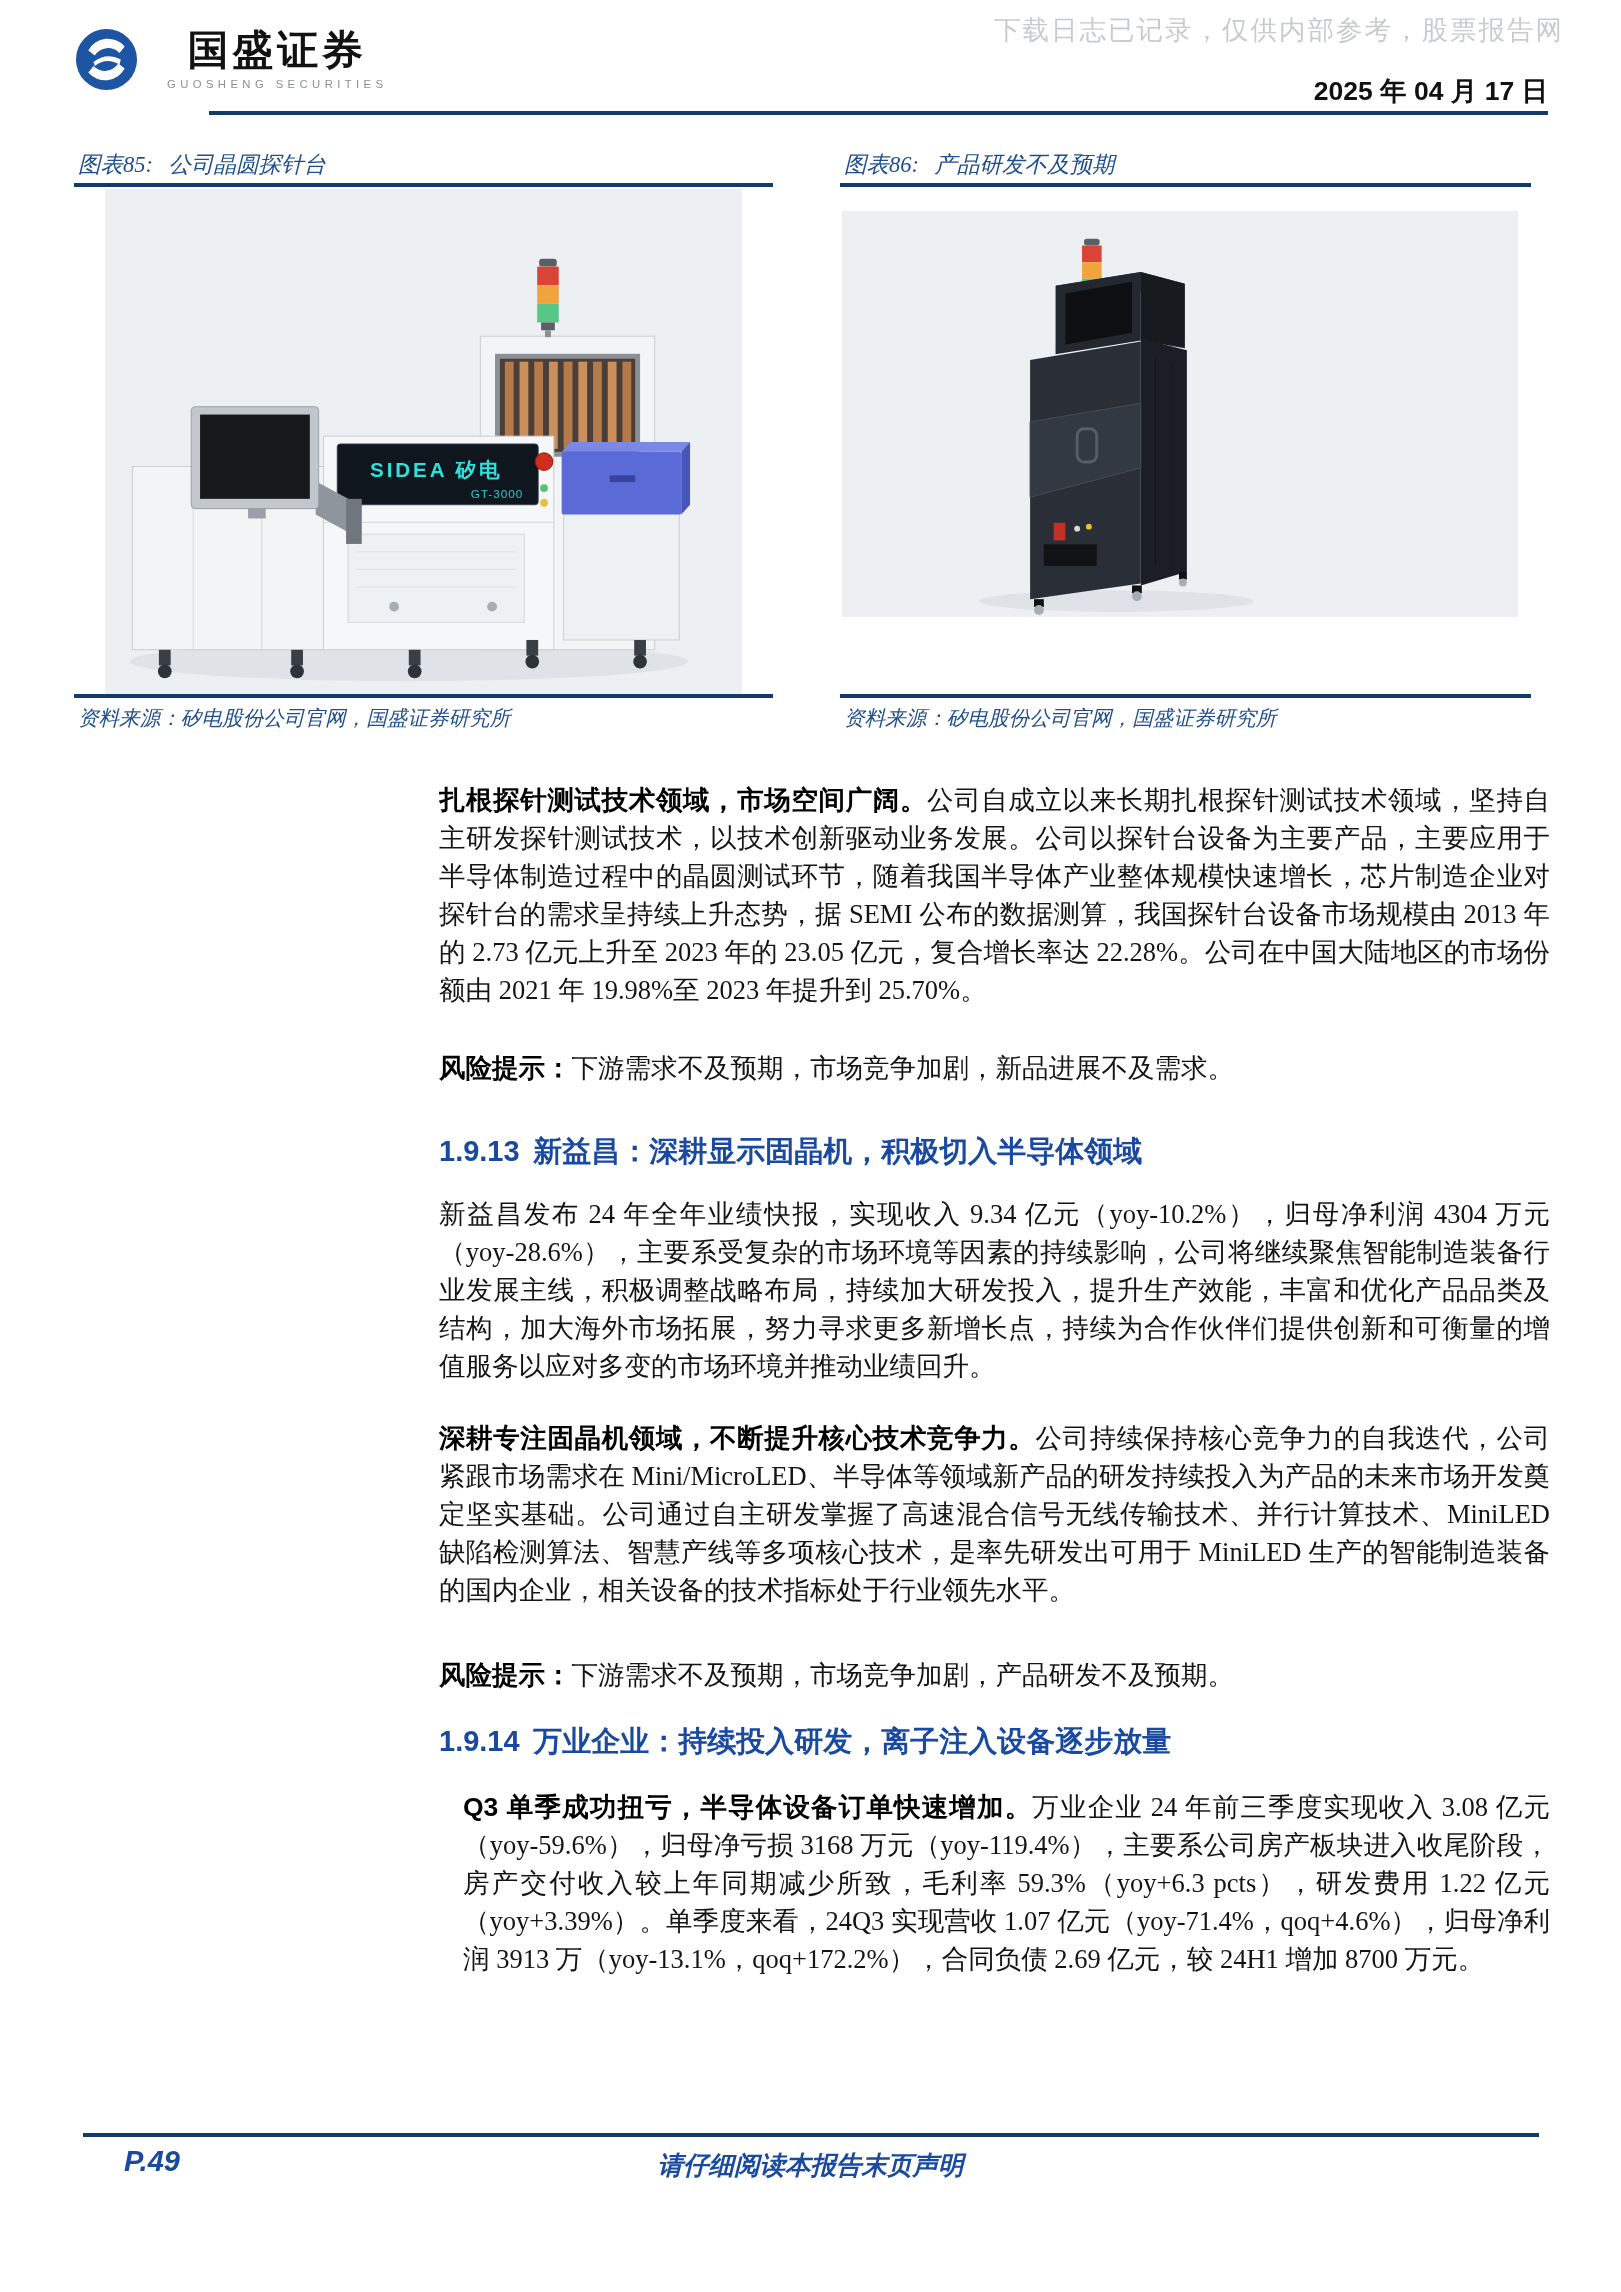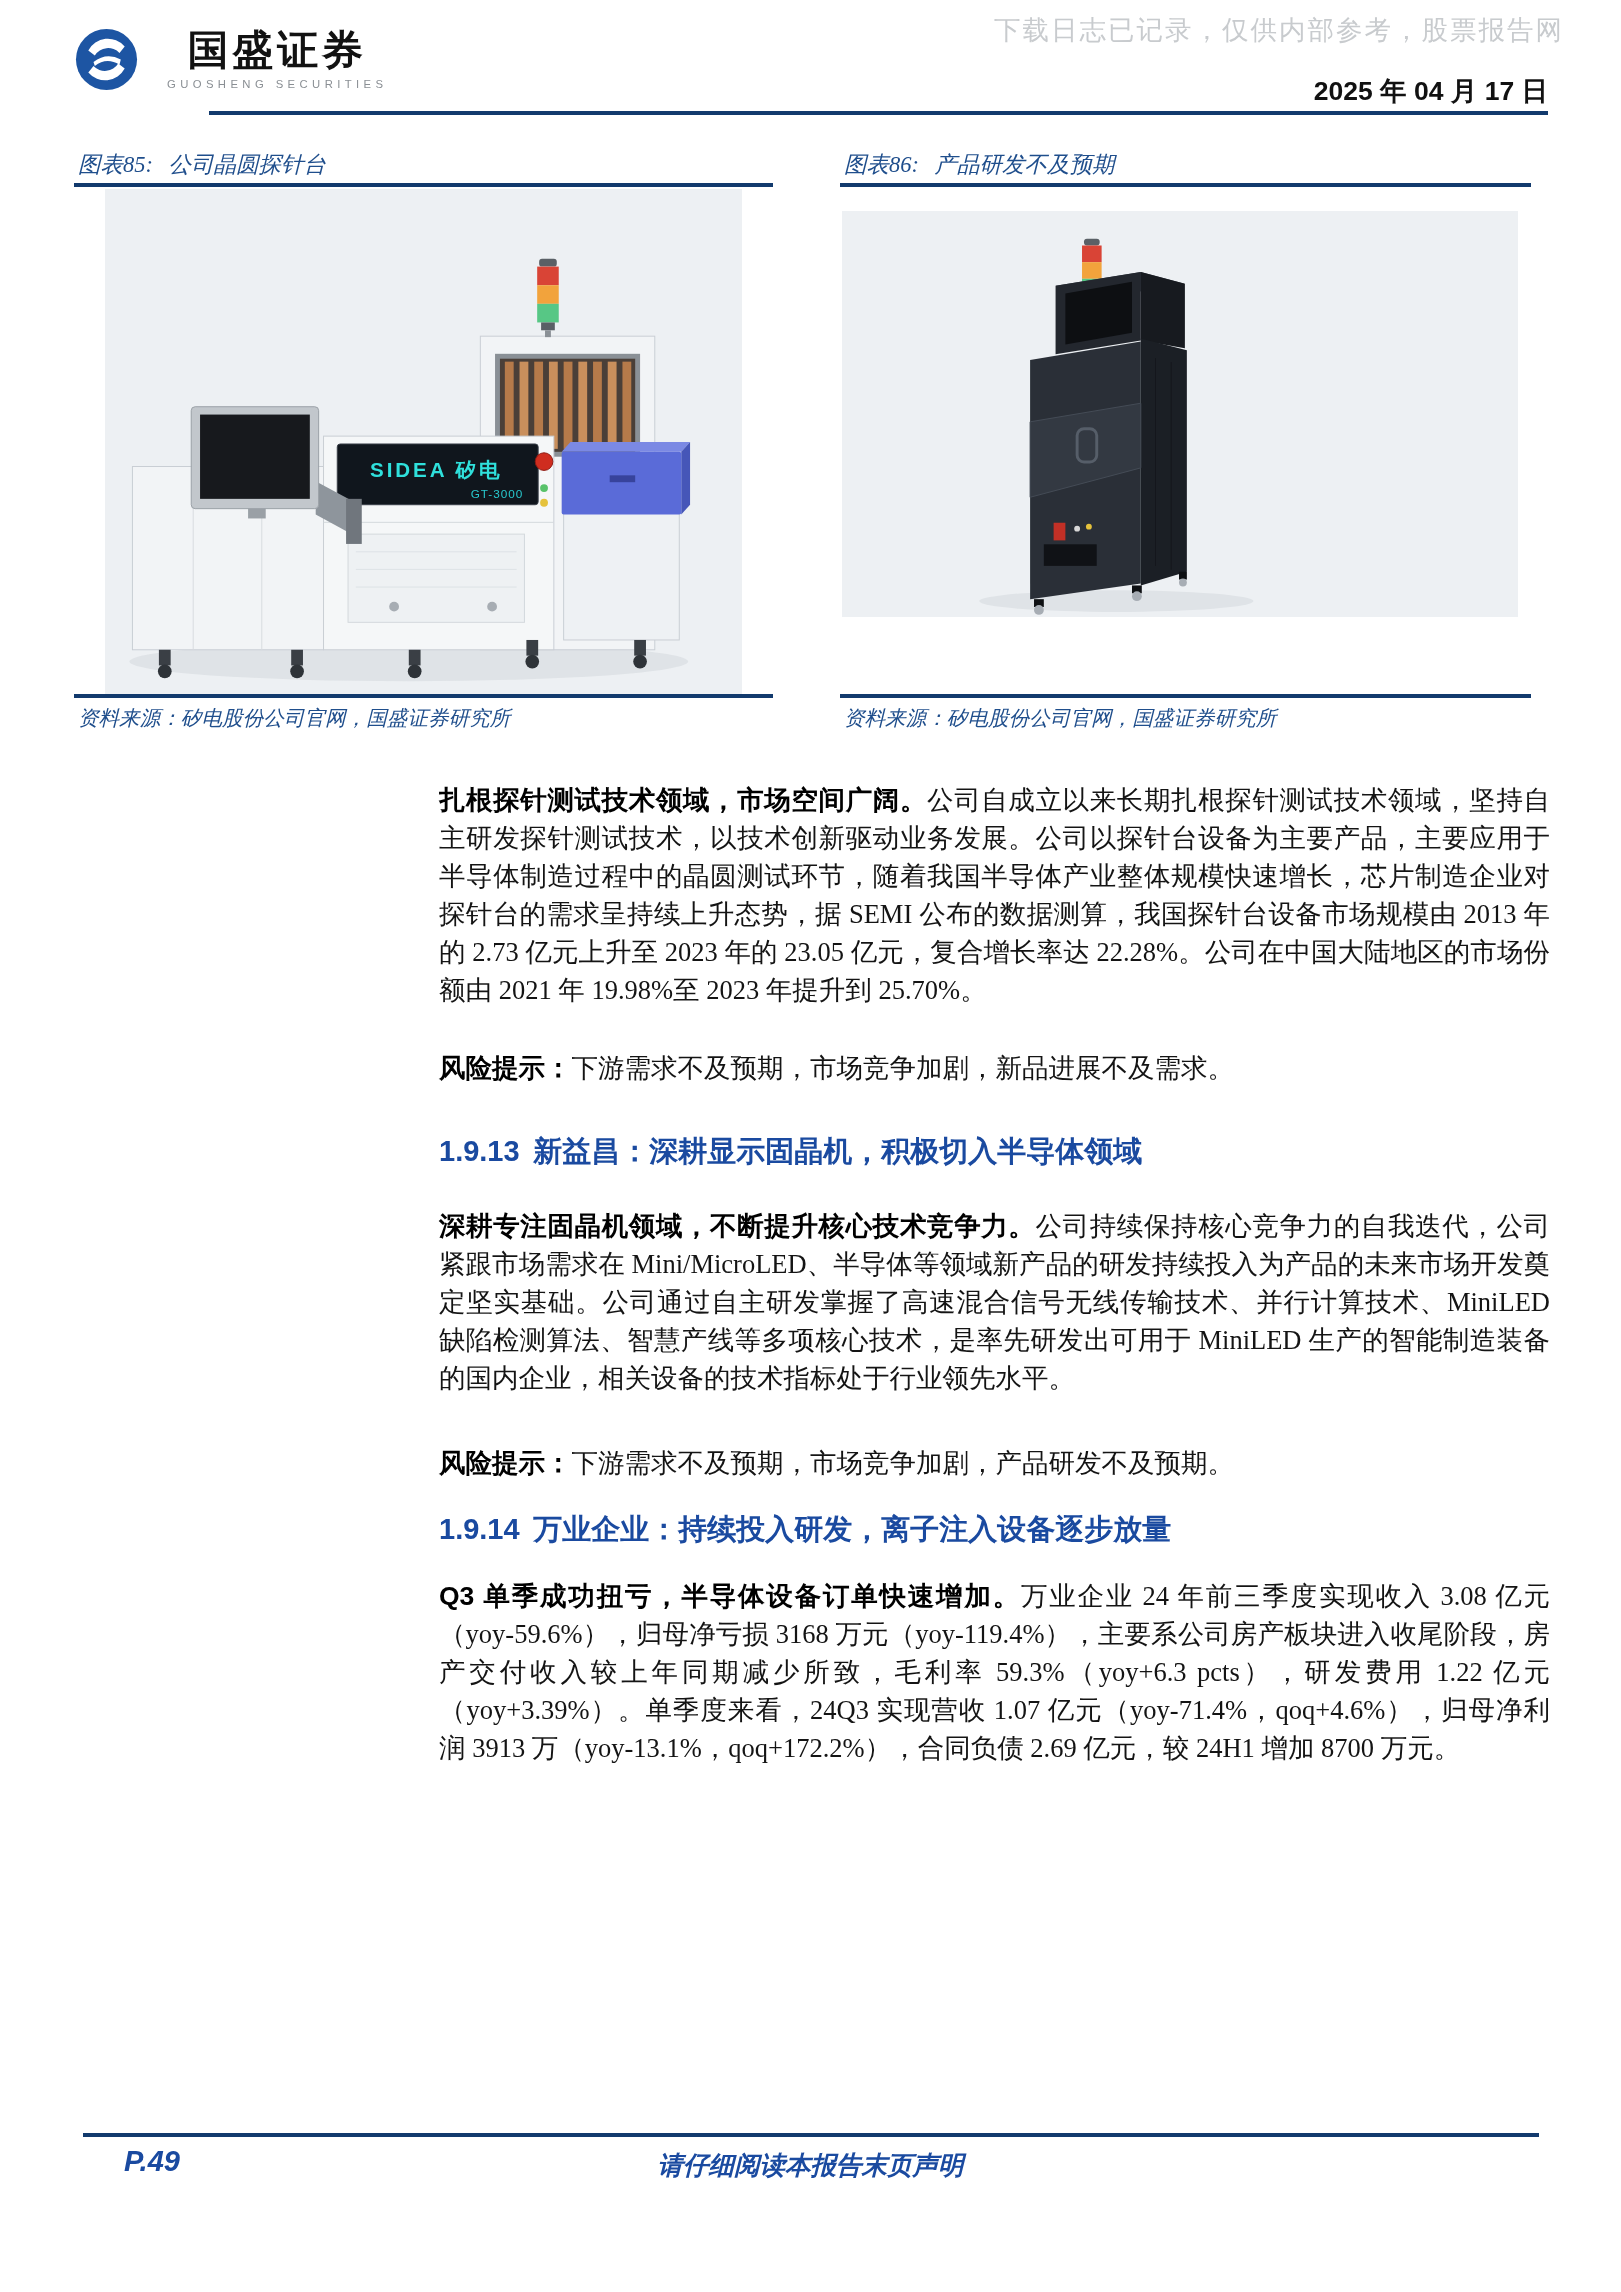--- a/index.html
+++ b/index.html
@@ -48,21 +48,21 @@
   .lead{font-family:"Liberation Sans",sans-serif;font-weight:700;color:#000;}
   .block-heading{font-family:"Liberation Sans",sans-serif;font-weight:700;font-size:29px;
                  line-height:43px;color:var(--heading-blue);}
   .h-num{margin-right:13.7px;}
   .mt-risk1{margin-top:40px;}
   .mt-h1{margin-top:43px;}
   .mt-p3{margin-top:21.6px;}
   .mt-p4{margin-top:34px;}
   .mt-risk2{margin-top:47px;}
   .mt-h2{margin-top:26px;}
-  .mt-p7{margin-top:25.5px;}
+  .mt-p7{margin-top:25.5px;margin-left:24px;}
   .mt-p8{margin-top:34px;}
 
   
   .footer-rule{position:absolute;top:2133px;left:83px;right:82px;height:3.9px;background:var(--navy);}
   .page-num{position:absolute;top:2145px;left:124px;font-family:"Liberation Sans",sans-serif;
             font-weight:700;font-style:italic;font-size:29px;color:var(--heading-blue);}
   .footer-notice{position:absolute;top:2148px;left:0;right:0;text-align:center;font-weight:700;
                  font-style:italic;font-size:25.5px;color:var(--heading-blue);
                  font-family:"Liberation Serif",serif;}
 </style>
@@ -220,20 +220,21 @@
     <div class="fig-source">资料来源：矽电股份公司官网，国盛证券研究所</div>
   </figure>
 
   <main class="body-text">
     <p class="para"><b class="lead">扎根探针测试技术领域，市场空间广阔。</b><span>公司自成立以来长期扎根探针测试技术领域，坚持自主研发探针测试技术，以技术创新驱动业务发展。公司以探针台设备为主要产品，主要应用于半导体制造过程中的晶圆测试环节，随着我国半导体产业整体规模快速增长，芯片制造企业对探针台的需求呈持续上升态势，据 SEMI 公布的数据测算，我国探针台设备市场规模由 2013 年的 2.73 亿元上升至 2023 年的 23.05 亿元，复合增长率达 22.28%。公司在中国大陆地区的市场份额由 2021 年 19.98%至 2023 年提升到 25.70%。</span></p>
 
     <p class="para mt-risk1"><b class="lead">风险提示：</b><span>下游需求不及预期，市场竞争加剧，新品进展不及需求。</span></p>
 
     <h3 class="block-heading mt-h1"><span class="h-num">1.9.13</span><span>新益昌：深耕显示固晶机，积极切入半导体领域</span></h3>
 
+    <p class="para mt-p3"><b class="lead"></b><span>新益昌发布 24 年全年业绩快报，实现收入 9.34 亿元（yoy-10.2%），归母净利润 4304 万元（yoy-28.6%），主要系受复杂的市场环境等因素的持续影响，公司将继续聚焦智能制造装备行业发展主线，积极调整战略布局，持续加大研发投入，提升生产效能，丰富和优化产品品类及结构，加大海外市场拓展，努力寻求更多新增长点，持续为合作伙伴们提供创新和可衡量的增值服务以应对多变的市场环境并推动业绩回升。</span></p>
 
     <p class="para mt-p4"><b class="lead">深耕专注固晶机领域，不断提升核心技术竞争力。</b><span>公司持续保持核心竞争力的自我迭代，公司紧跟市场需求在 Mini/MicroLED、半导体等领域新产品的研发持续投入为产品的未来市场开发奠定坚实基础。公司通过自主研发掌握了高速混合信号无线传输技术、并行计算技术、MiniLED 缺陷检测算法、智慧产线等多项核心技术，是率先研发出可用于 MiniLED 生产的智能制造装备的国内企业，相关设备的技术指标处于行业领先水平。</span></p>
 
     <p class="para mt-risk2"><b class="lead">风险提示：</b><span>下游需求不及预期，市场竞争加剧，产品研发不及预期。</span></p>
 
     <h3 class="block-heading mt-h2"><span class="h-num">1.9.14</span><span>万业企业：持续投入研发，离子注入设备逐步放量</span></h3>
 
     <p class="para mt-p7"><b class="lead">Q3 单季成功扭亏，半导体设备订单快速增加。</b><span>万业企业 24 年前三季度实现收入 3.08 亿元（yoy-59.6%），归母净亏损 3168 万元（yoy-119.4%），主要系公司房产板块进入收尾阶段，房产交付收入较上年同期减少所致，毛利率 59.3%（yoy+6.3 pcts），研发费用 1.22 亿元（yoy+3.39%）。单季度来看，24Q3 实现营收 1.07 亿元（yoy-71.4%，qoq+4.6%），归母净利润 3913 万（yoy-13.1%，qoq+172.2%），合同负债 2.69 亿元，较 24H1 增加 8700 万元。</span></p>
 
   </main>

